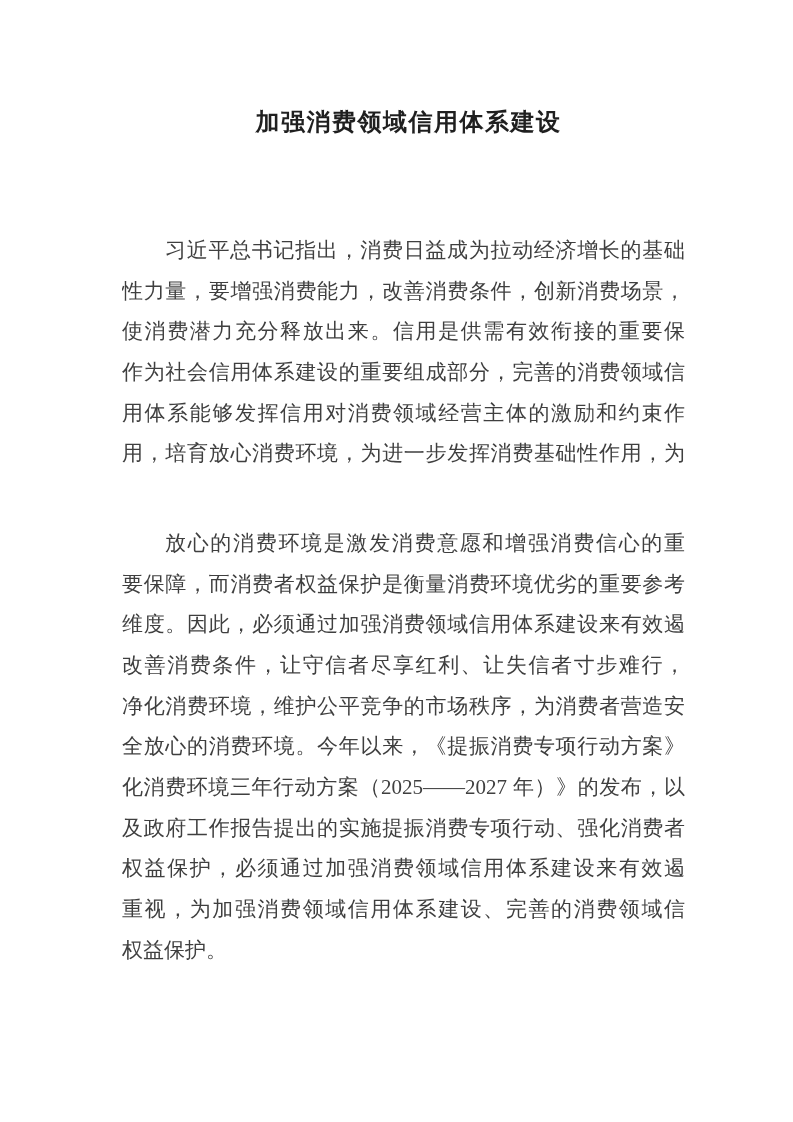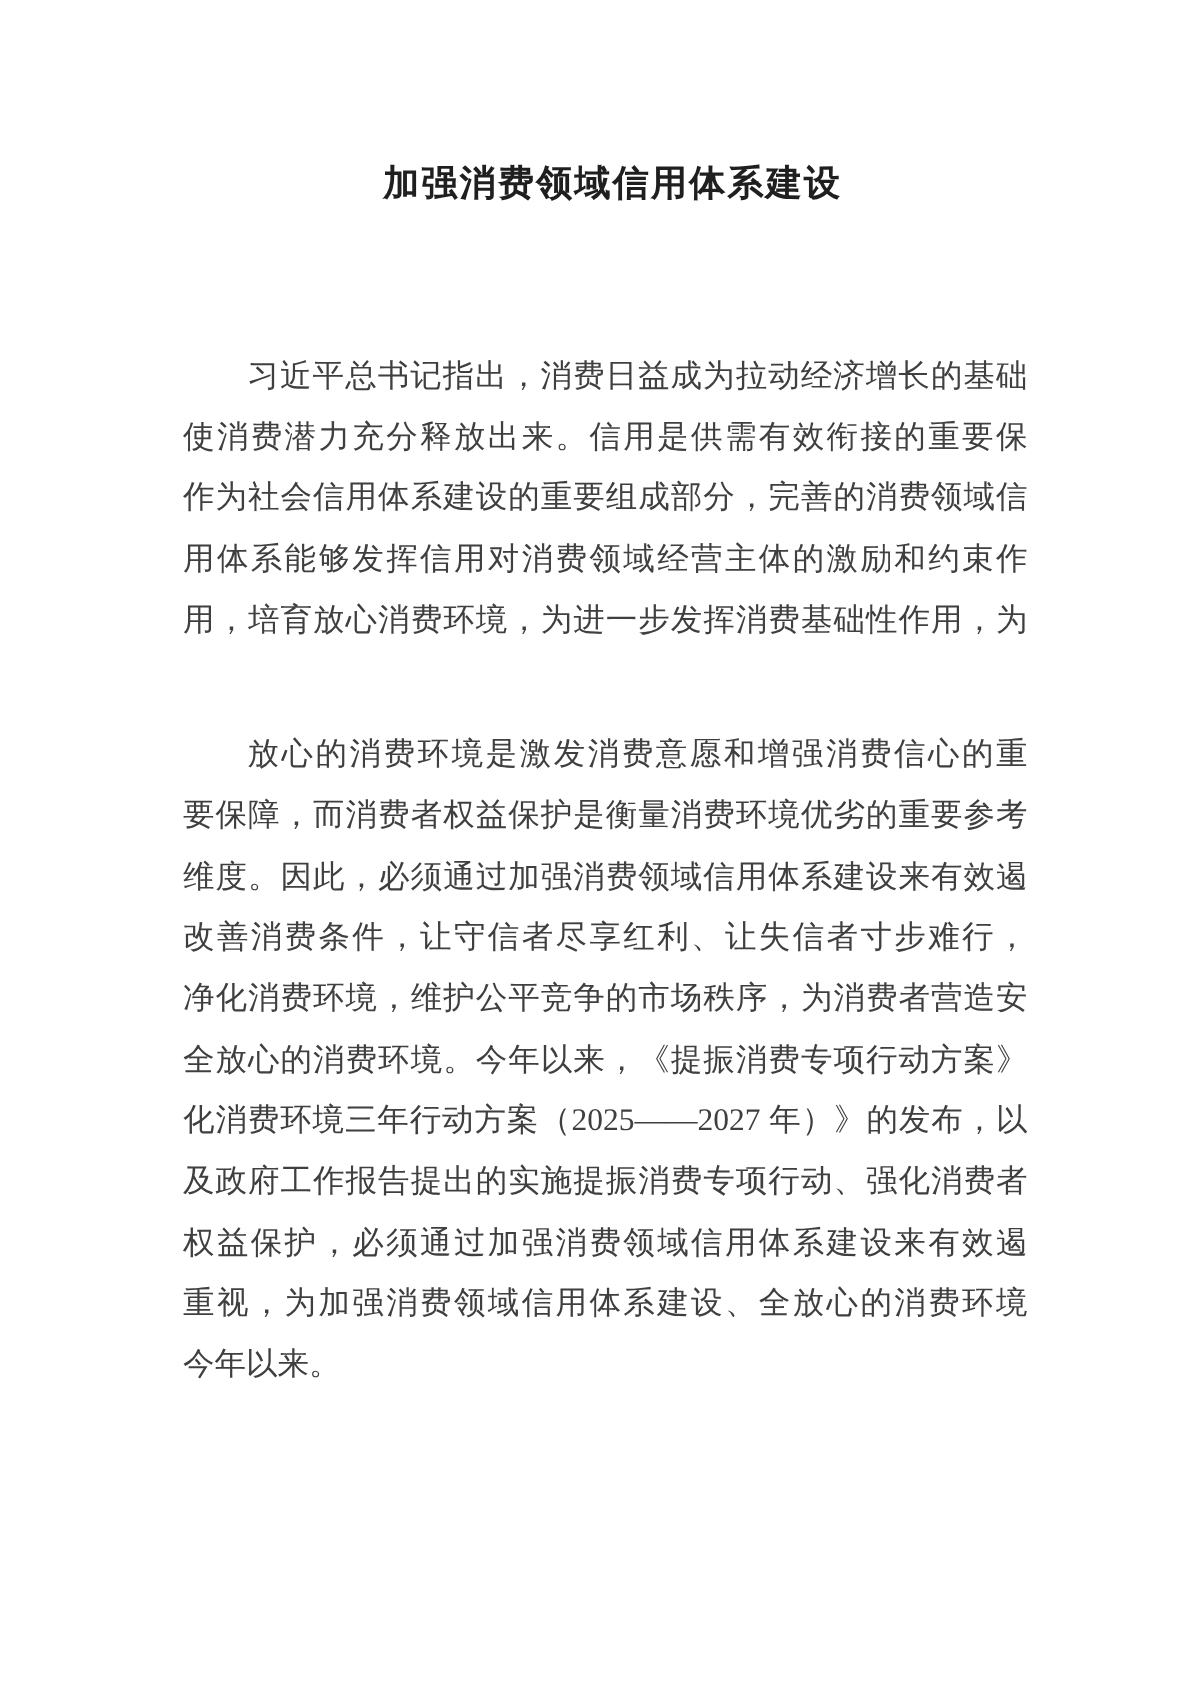--- a/index.html
+++ b/index.html
@@ -60,36 +60,37 @@
 <body>
 
 <div class="page">
 
   <h1 class="doc-title">加强消费领域信用体系建设</h1>
 
   <div class="doc-body">
 
     <div class="paragraph">
       <div class="line indent">习近平总书记指出，消费日益成为拉动经济增长的基础</div>
+      <div class="line">性力量，要增强消费能力，改善消费条件，创新消费场景，</div>
       <div class="line">使消费潜力充分释放出来。信用是供需有效衔接的重要保障。</div>
       <div class="line">作为社会信用体系建设的重要组成部分，完善的消费领域信</div>
       <div class="line">用体系能够发挥信用对消费领域经营主体的激励和约束作</div>
       <div class="line">用，培育放心消费环境，为进一步发挥消费基础性作用，为</div>
     </div>
 
     <div class="para-gap"></div>
 
     <div class="paragraph">
       <div class="line indent">放心的消费环境是激发消费意愿和增强消费信心的重</div>
       <div class="line">要保障，而消费者权益保护是衡量消费环境优劣的重要参考</div>
       <div class="line">维度。因此，必须通过加强消费领域信用体系建设来有效遏</div>
       <div class="line">改善消费条件，让守信者尽享红利、让失信者寸步难行，</div>
       <div class="line">净化消费环境，维护公平竞争的市场秩序，为消费者营造安</div>
       <div class="line">全放心的消费环境。今年以来，《提振消费专项行动方案》《优</div>
       <div class="line">化消费环境三年行动方案（2025——2027 年）》的发布，以</div>
       <div class="line">及政府工作报告提出的实施提振消费专项行动、强化消费者</div>
       <div class="line">权益保护，必须通过加强消费领域信用体系建设来有效遏</div>
-      <div class="line">重视，为加强消费领域信用体系建设、全放心的消费环境</div>
-      <div class="line last">今年以来。</div>
+      <div class="line">重视，为加强消费领域信用体系建设、完善的消费领域信</div>
+      <div class="line last">权益保护。</div>
     </div>
 
   </div>
 </div>
 
 </body></html>

